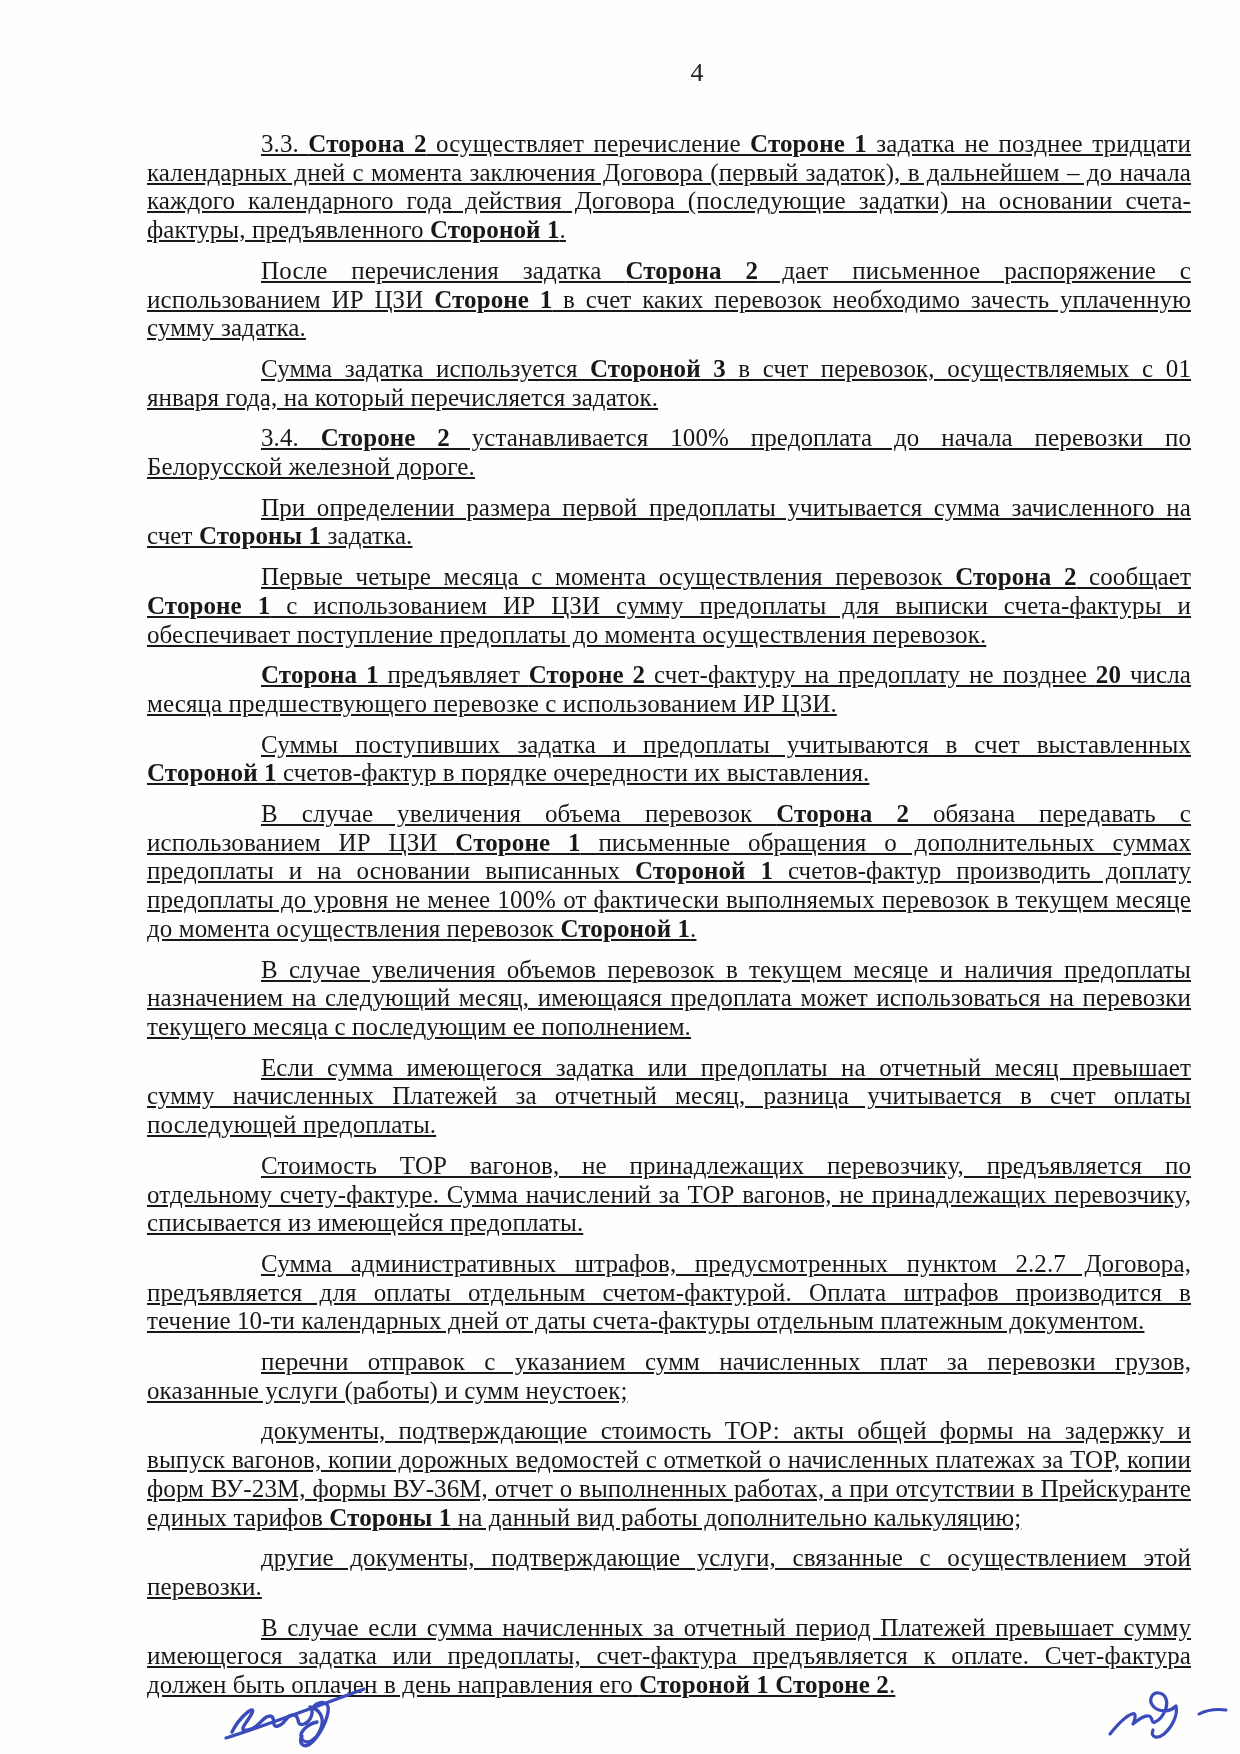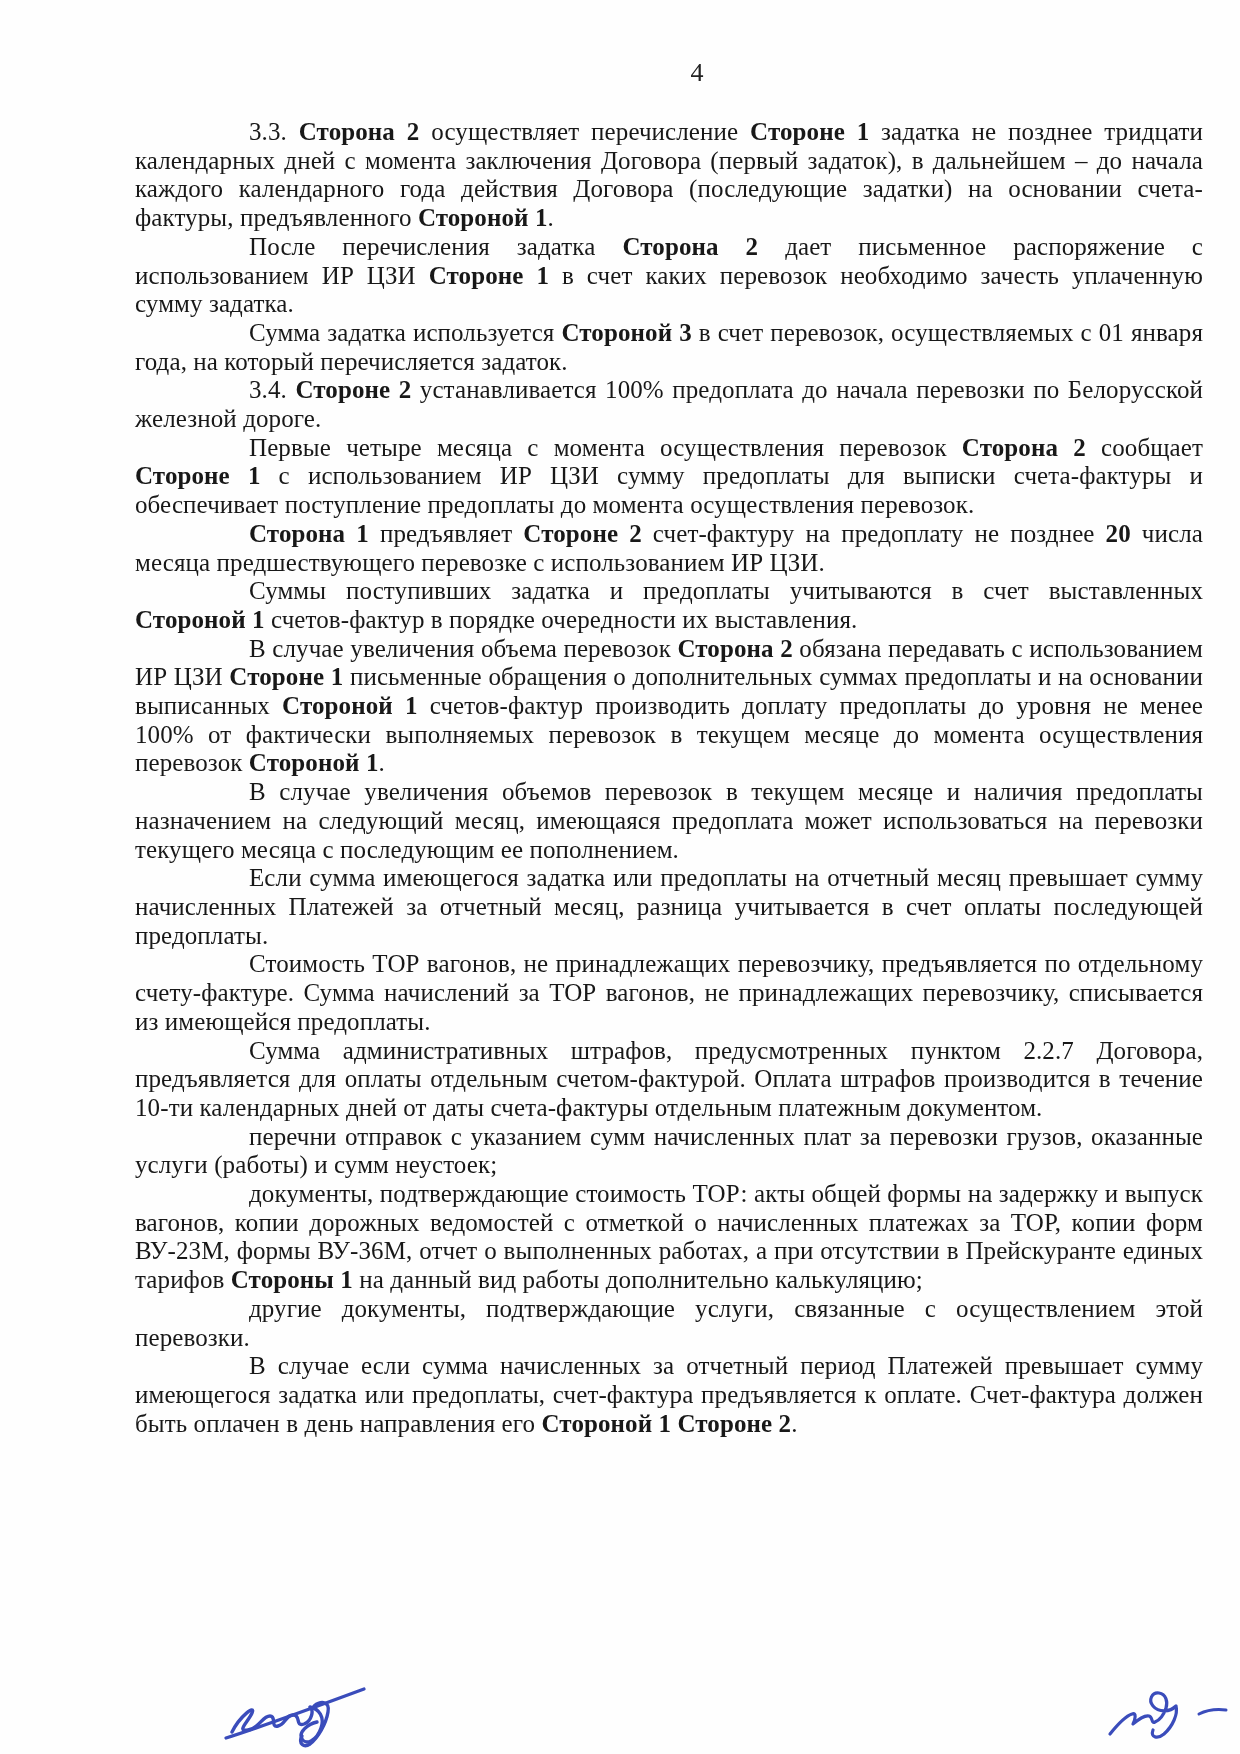--- a/index.html
+++ b/index.html
@@ -30,23 +30,24 @@
     position: absolute;
     top: 118px;
     left: 135px;
     width: 1068px;
     font-size: 25px;
     line-height: 28.7px;
     text-align: justify;
     letter-spacing: 0.1px;
   }
   .para {
-    margin: 0;
+    margin: 12px;
     padding: 0;
     text-indent: 114px;
+    text-decoration: underline;
   }
   .bold {
     font-weight: bold;
   }
   .sig {
     position: absolute;
     pointer-events: none;
   }
   .sig-left {
     left: 218px;
@@ -72,20 +73,21 @@
 
 <div class="sheet">
 
   <div class="pagenum">4</div>
 
   <div class="body-text">
       <p class="para"><span>3.3. </span><span class="bold">Сторона 2</span><span> осуществляет перечисление </span><span class="bold">Стороне 1</span><span> задатка не позднее тридцати календарных дней с момента заключения Договора (первый задаток), в дальнейшем – до начала каждого календарного года действия Договора (последующие задатки) на основании счета-фактуры, предъявленного </span><span class="bold">Стороной 1</span><span>.</span></p>
       <p class="para"><span>После перечисления задатка </span><span class="bold">Сторона 2</span><span> дает письменное распоряжение с использованием ИР ЦЗИ </span><span class="bold">Стороне 1</span><span> в счет каких перевозок необходимо зачесть уплаченную сумму задатка.</span></p>
       <p class="para"><span>Сумма задатка используется </span><span class="bold">Стороной 3</span><span> в счет перевозок, осуществляемых с 01 января года, на который перечисляется задаток.</span></p>
       <p class="para"><span>3.4. </span><span class="bold">Стороне 2</span><span> устанавливается 100% предоплата до начала перевозки по Белорусской железной дороге.</span></p>
+      <p class="para"><span>При определении размера первой предоплаты учитывается сумма зачисленного на счет </span><span class="bold">Стороны 1</span><span> задатка.</span></p>
       <p class="para"><span>Первые четыре месяца с момента осуществления перевозок </span><span class="bold">Сторона 2</span><span> сообщает </span><span class="bold">Стороне 1</span><span> с использованием ИР ЦЗИ сумму предоплаты для выписки счета-фактуры и обеспечивает поступление предоплаты до момента осуществления перевозок.</span></p>
       <p class="para"><span class="bold">Сторона 1</span><span> предъявляет </span><span class="bold">Стороне 2</span><span> счет-фактуру на предоплату не позднее </span><span class="bold">20</span><span> числа месяца предшествующего перевозке с использованием ИР ЦЗИ.</span></p>
       <p class="para"><span>Суммы поступивших задатка и предоплаты учитываются в счет выставленных </span><span class="bold">Стороной 1</span><span> счетов-фактур в порядке очередности их выставления.</span></p>
       <p class="para"><span>В случае увеличения объема перевозок </span><span class="bold">Сторона 2</span><span> обязана передавать с использованием ИР ЦЗИ </span><span class="bold">Стороне 1</span><span> письменные обращения о дополнительных суммах предоплаты и на основании выписанных </span><span class="bold">Стороной 1</span><span> счетов-фактур производить доплату предоплаты до уровня не менее 100% от фактически выполняемых перевозок в текущем месяце до момента осуществления перевозок </span><span class="bold">Стороной 1</span><span>.</span></p>
       <p class="para"><span>В случае увеличения объемов перевозок в текущем месяце и наличия предоплаты назначением на следующий месяц, имеющаяся предоплата может использоваться на перевозки текущего месяца с последующим ее пополнением.</span></p>
       <p class="para"><span>Если сумма имеющегося задатка или предоплаты на отчетный месяц превышает сумму начисленных Платежей за отчетный месяц, разница учитывается в счет оплаты последующей предоплаты.</span></p>
       <p class="para"><span>Стоимость ТОР вагонов, не принадлежащих перевозчику, предъявляется по отдельному счету-фактуре. Сумма начислений за ТОР вагонов, не принадлежащих перевозчику, списывается из имеющейся предоплаты.</span></p>
       <p class="para"><span>Сумма административных штрафов, предусмотренных пунктом 2.2.7 Договора, предъявляется для оплаты отдельным счетом-фактурой. Оплата штрафов производится в течение 10-ти календарных дней от даты счета-фактуры отдельным платежным документом.</span></p>
       <p class="para"><span>перечни отправок с указанием сумм начисленных плат за перевозки грузов, оказанные услуги (работы) и сумм неустоек;</span></p>
       <p class="para"><span>документы, подтверждающие стоимость ТОР: акты общей формы на задержку и выпуск вагонов, копии дорожных ведомостей с отметкой о начисленных платежах за ТОР, копии форм ВУ-23М, формы ВУ-36М, отчет о выполненных работах, а при отсутствии в Прейскуранте единых тарифов </span><span class="bold">Стороны 1</span><span> на данный вид работы дополнительно калькуляцию;</span></p>

